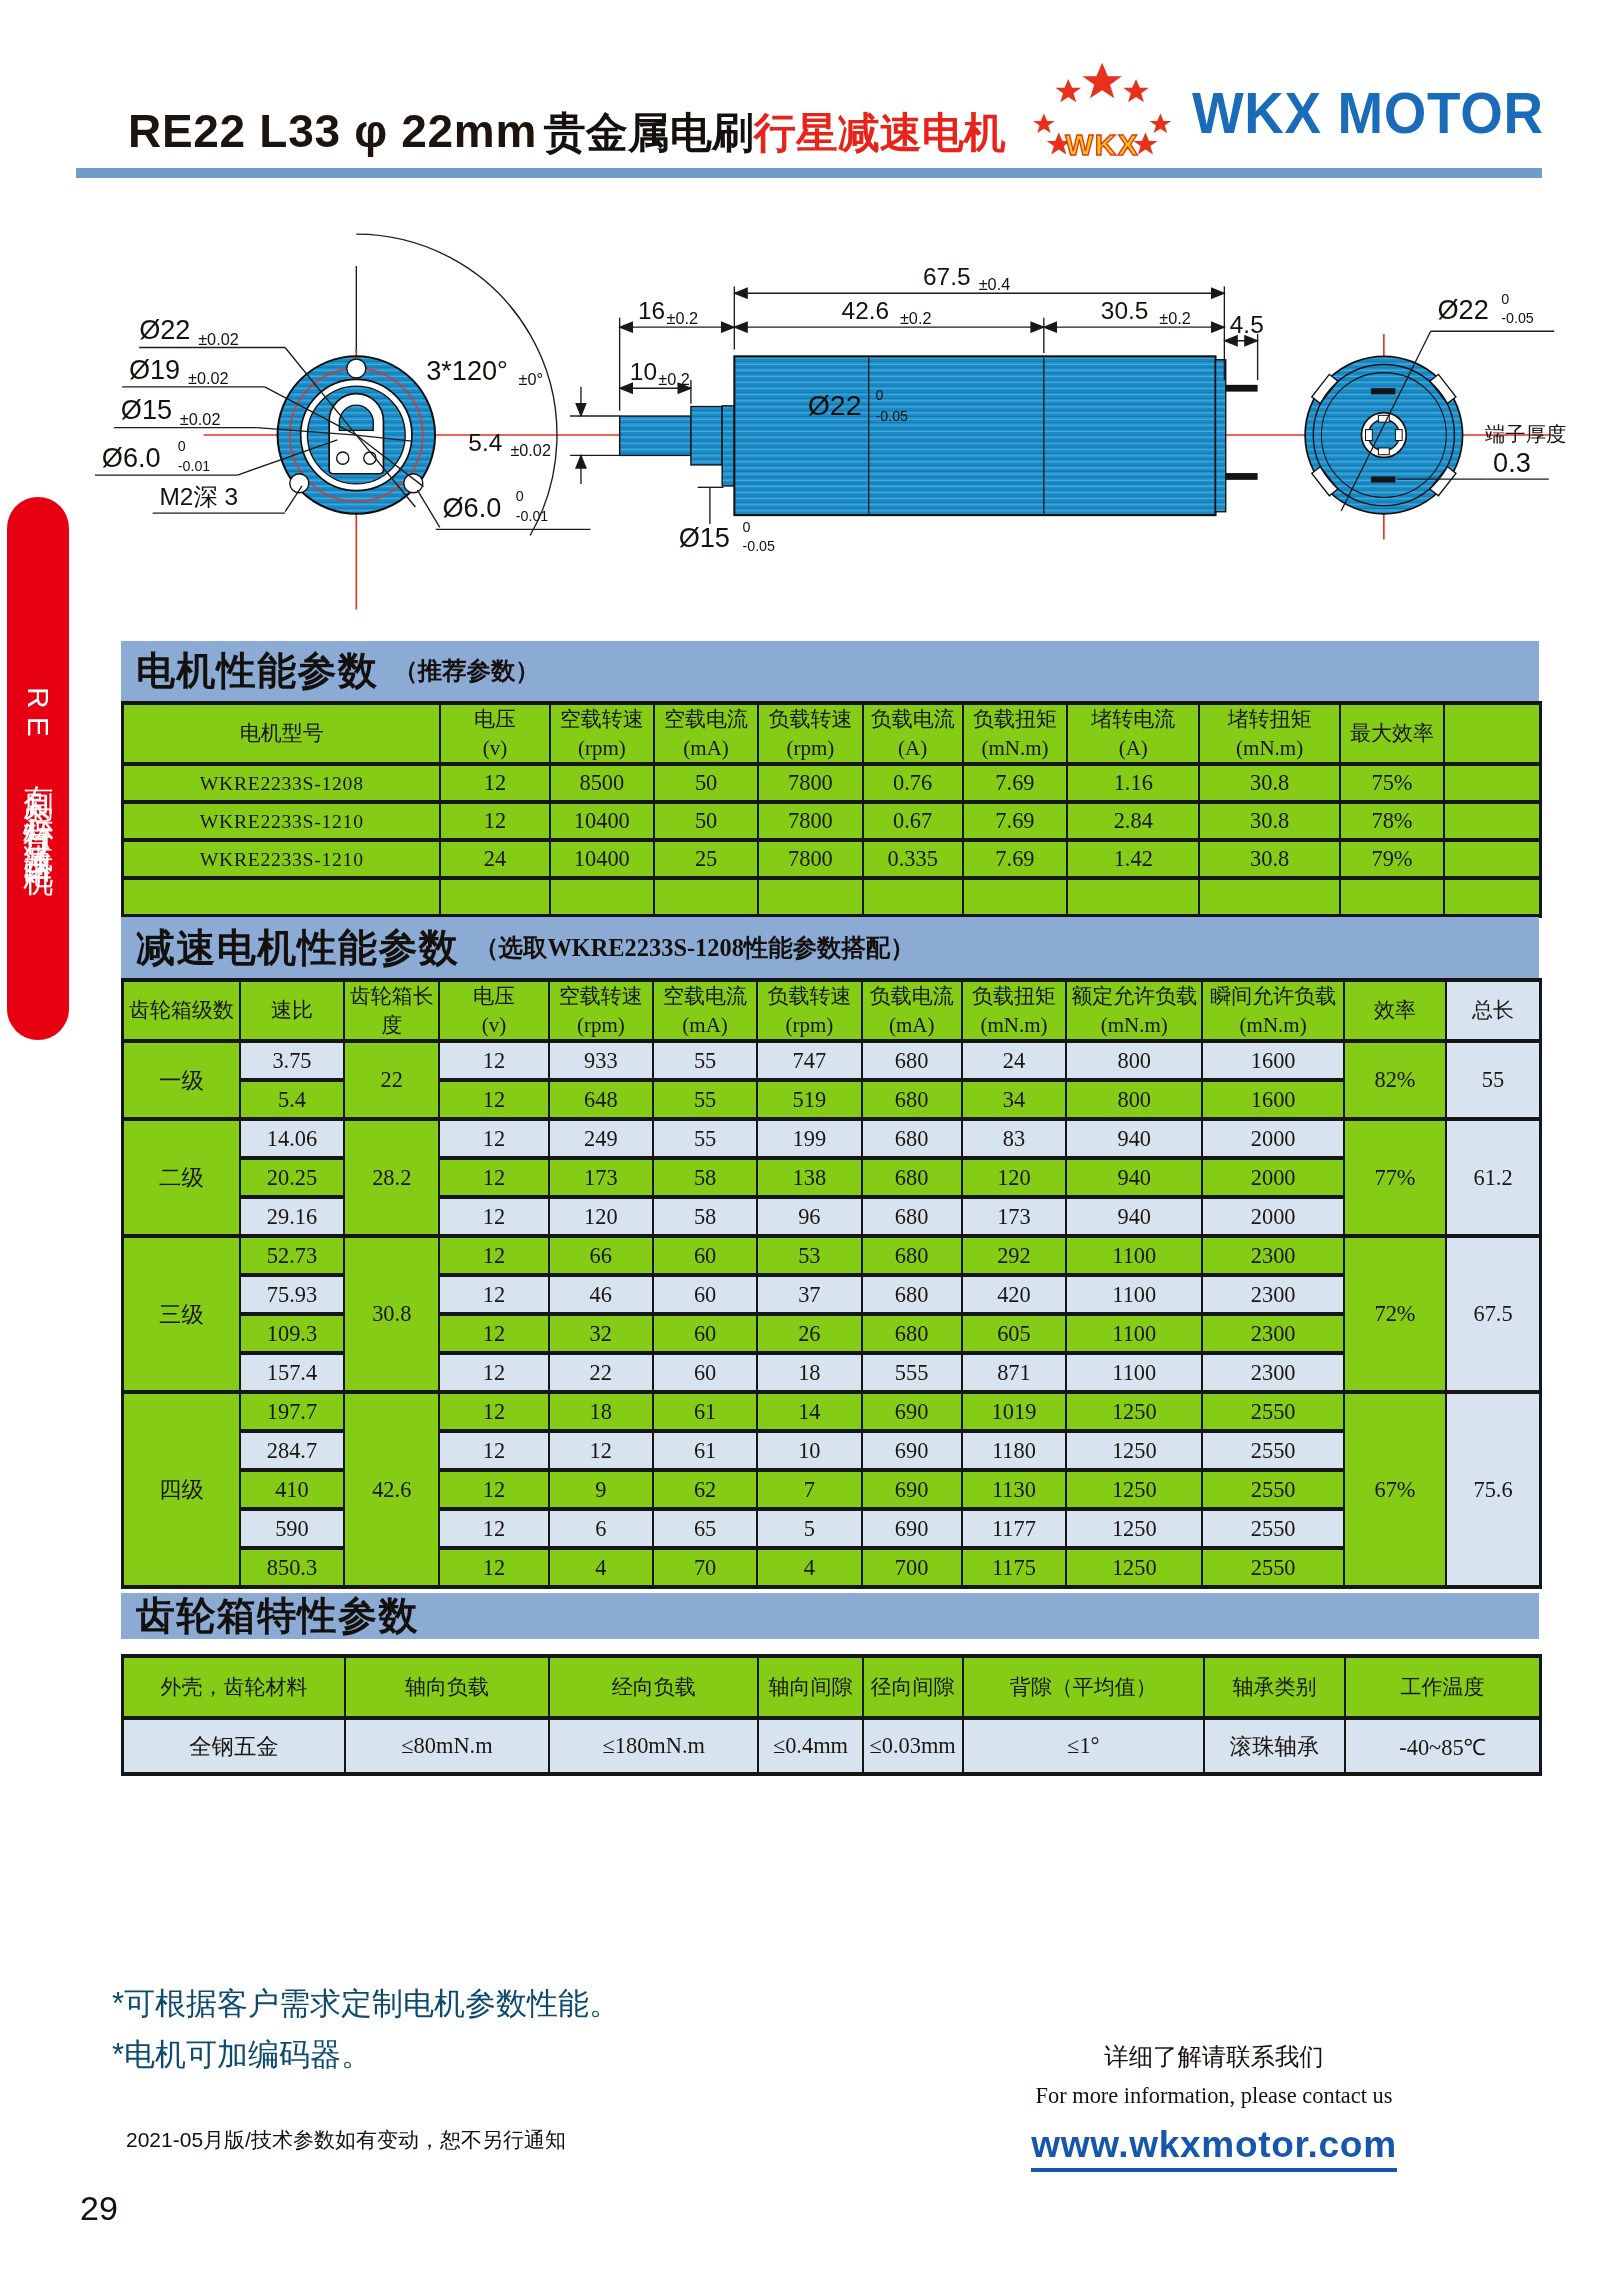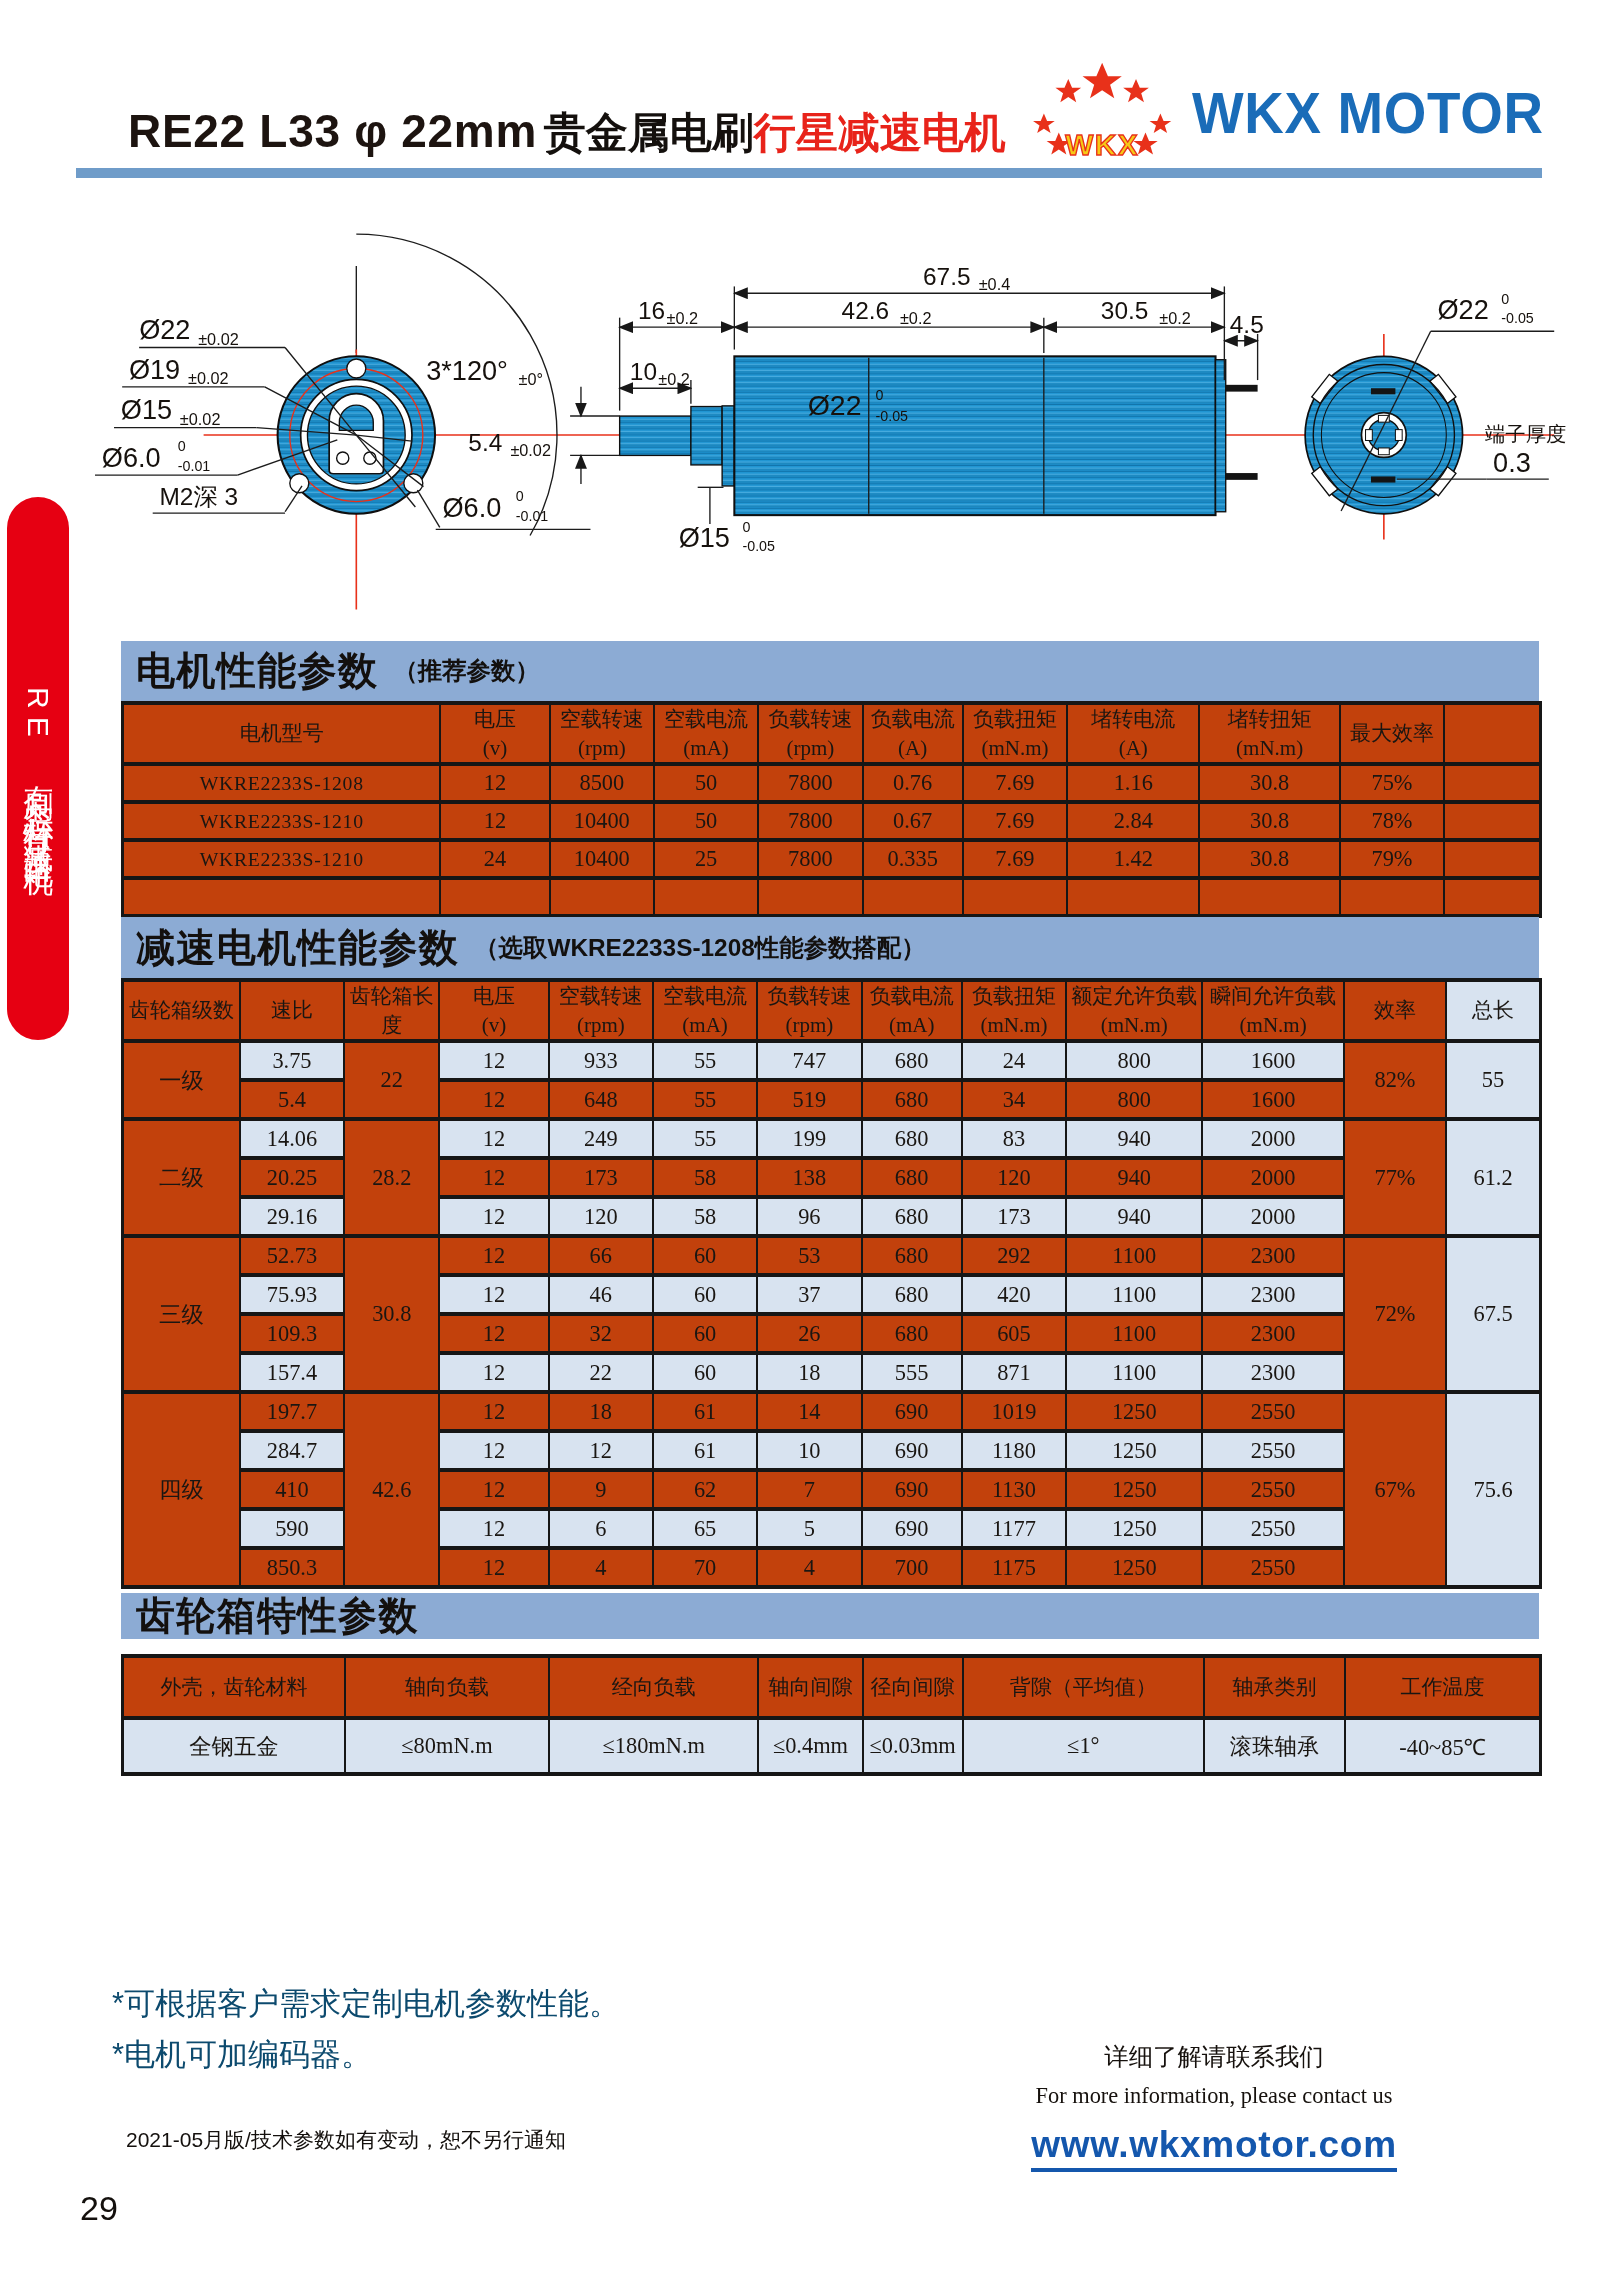--- a/index.html
+++ b/index.html
@@ -23,23 +23,23 @@
   .ln{stroke:#1c1c1c;stroke-width:2;fill:none;}
   .red{stroke:#e8311a;stroke-width:2.4;fill:none;}
   .blue{fill:url(#mach);stroke:#0f0f0f;}
   text{font-family:"Liberation Sans",sans-serif;fill:#16110d;}
   .t42{font-size:42px;}.t40{font-size:40px;}.t36{font-size:36px;}
   .t30{font-size:30px;}.t24{font-size:24px;}.t21{font-size:21px;}
   
   .banner{position:absolute;left:121px;width:1418px;background:#8cabd4;display:flex;align-items:center;
           gap:15px;padding-left:15px;box-sizing:border-box;color:#13100e;}
   .bt{font-size:39px;font-weight:bold;letter-spacing:1.4px;}
-  .bs{font-size:24.4px;font-weight:600;}
+  .bs{font-size:24.4px;font-weight:600;font-family:Liberation Serif, serif;}
   .tbl{position:absolute;left:121px;width:1421px;border-collapse:collapse;table-layout:fixed;
-       background:#c2410c;font-family:"Liberation Serif",serif;color:#1a1612;text-align:center;
+       background:#84cc16;font-family:"Liberation Serif",serif;color:#1a1612;text-align:center;
        border:3.4px solid #161616;}
   .tbl td{border:2px solid #161616;border-top-width:4.1px;border-bottom-width:4.1px;
           padding:0;overflow:hidden;vertical-align:middle;font-size:22.4px;}
   .hdr td{font-size:21px;line-height:28.5px;}
   .hdr .h1,.hdr .h2{text-align:center;}
   #t1 tr.data td:first-child{font-size:19.7px;letter-spacing:0.7px;}
   .sh{background:#d8e3f0;}
   .tot{background:#d8e3f0;}
   .pk{vertical-align:bottom;padding-bottom:2.7px;}
   

